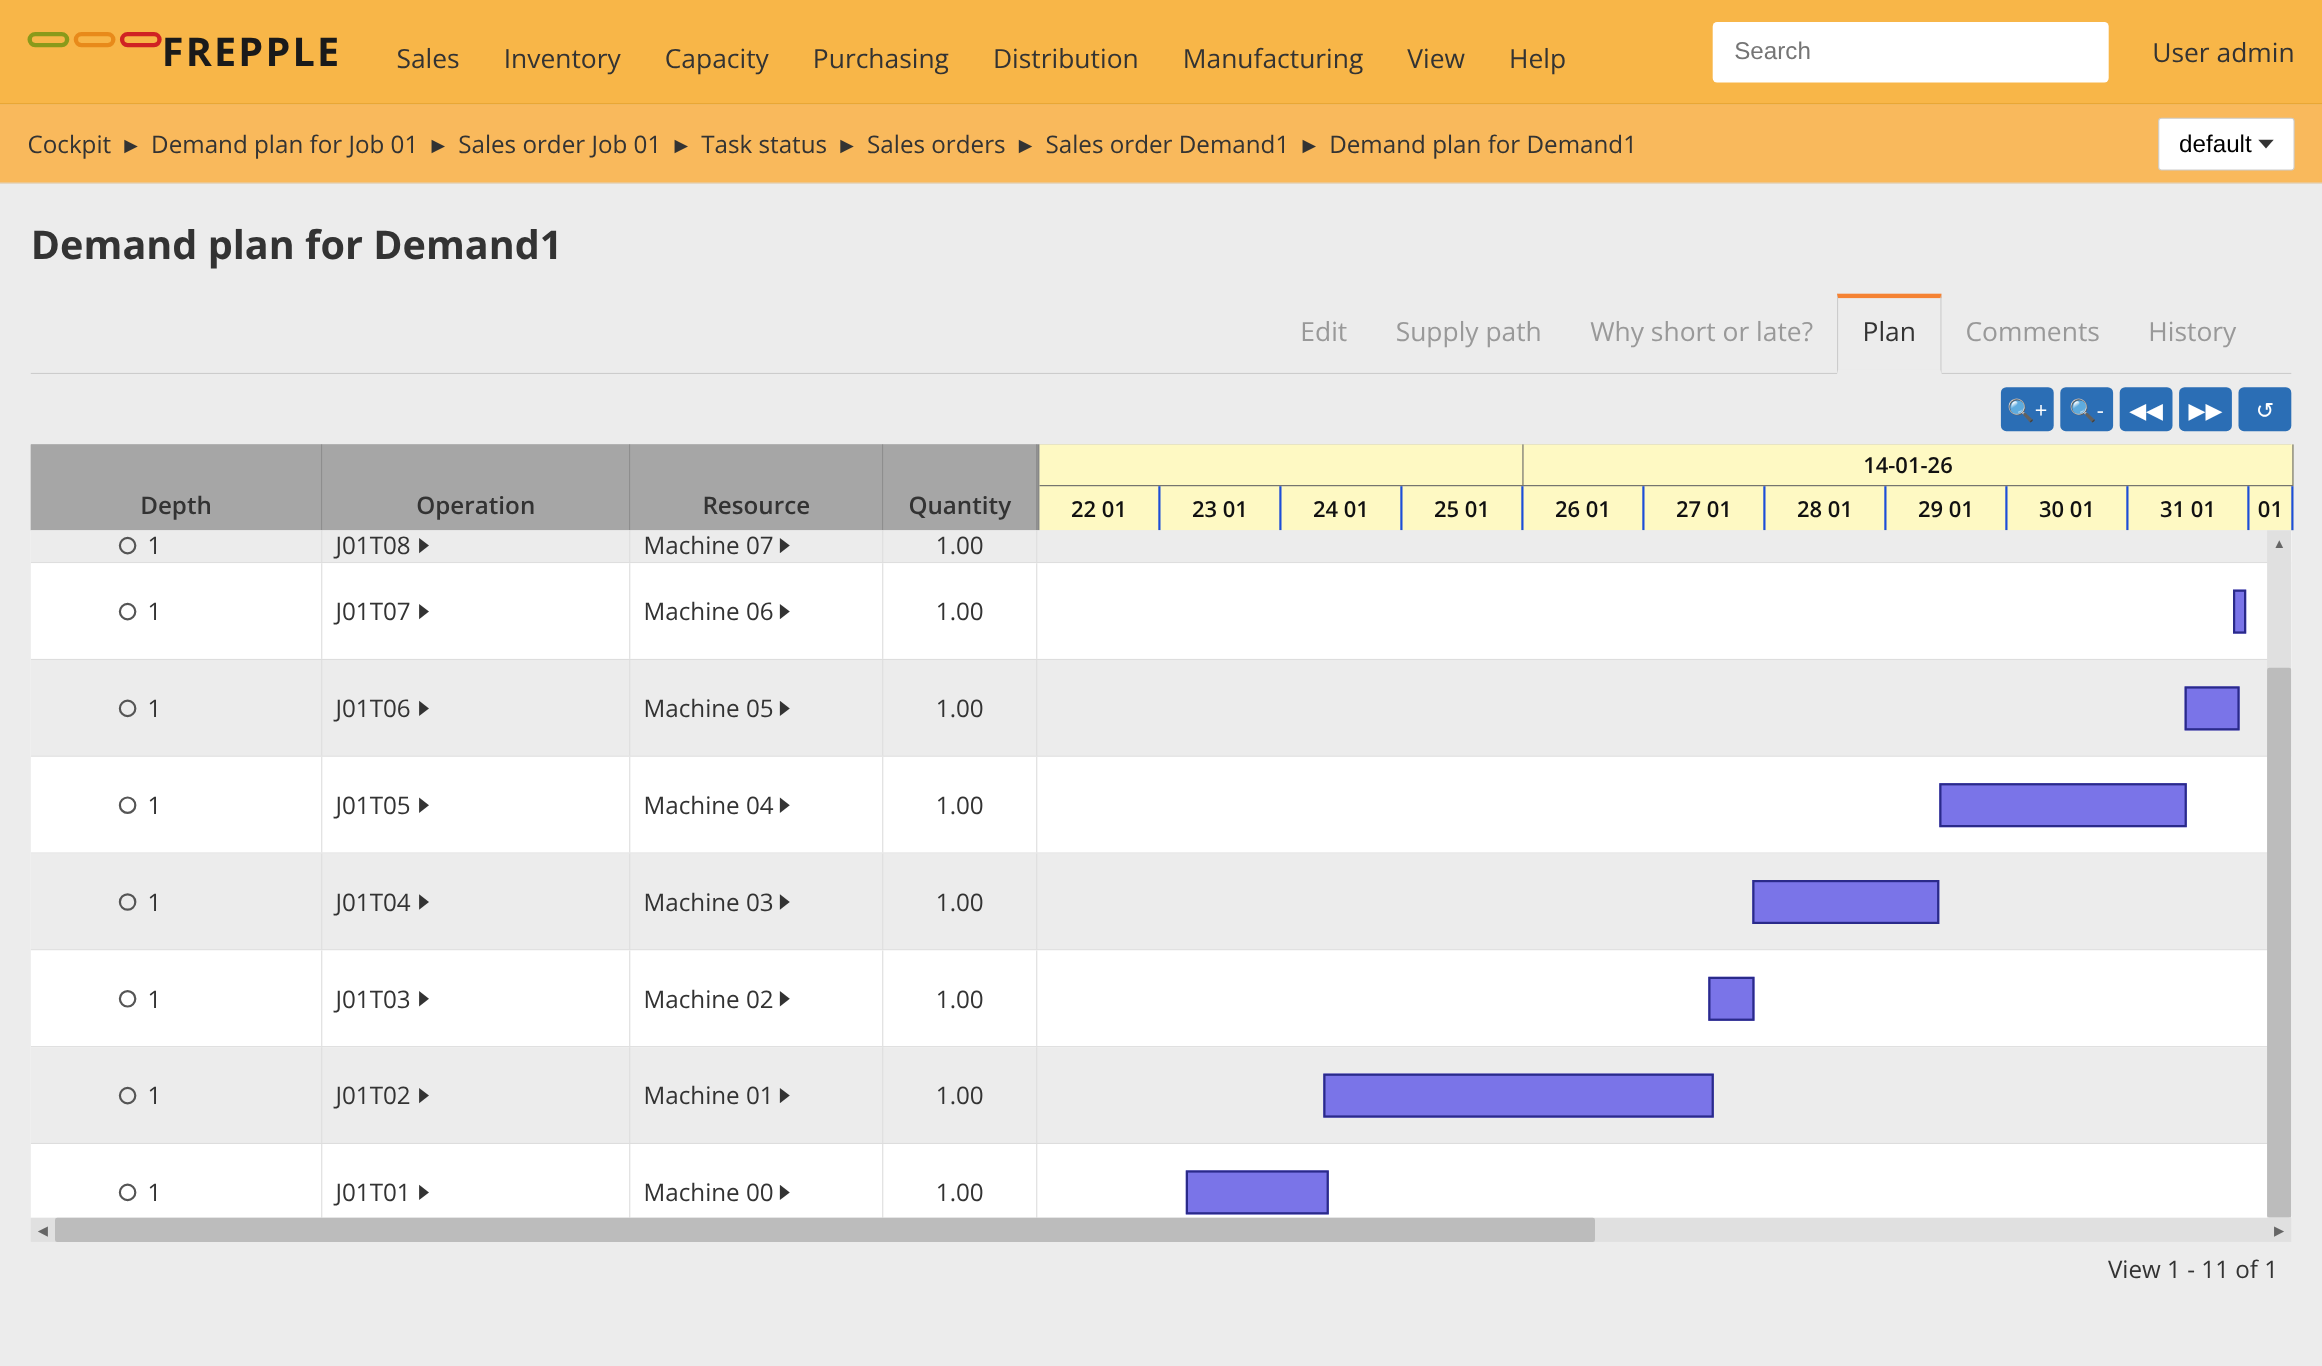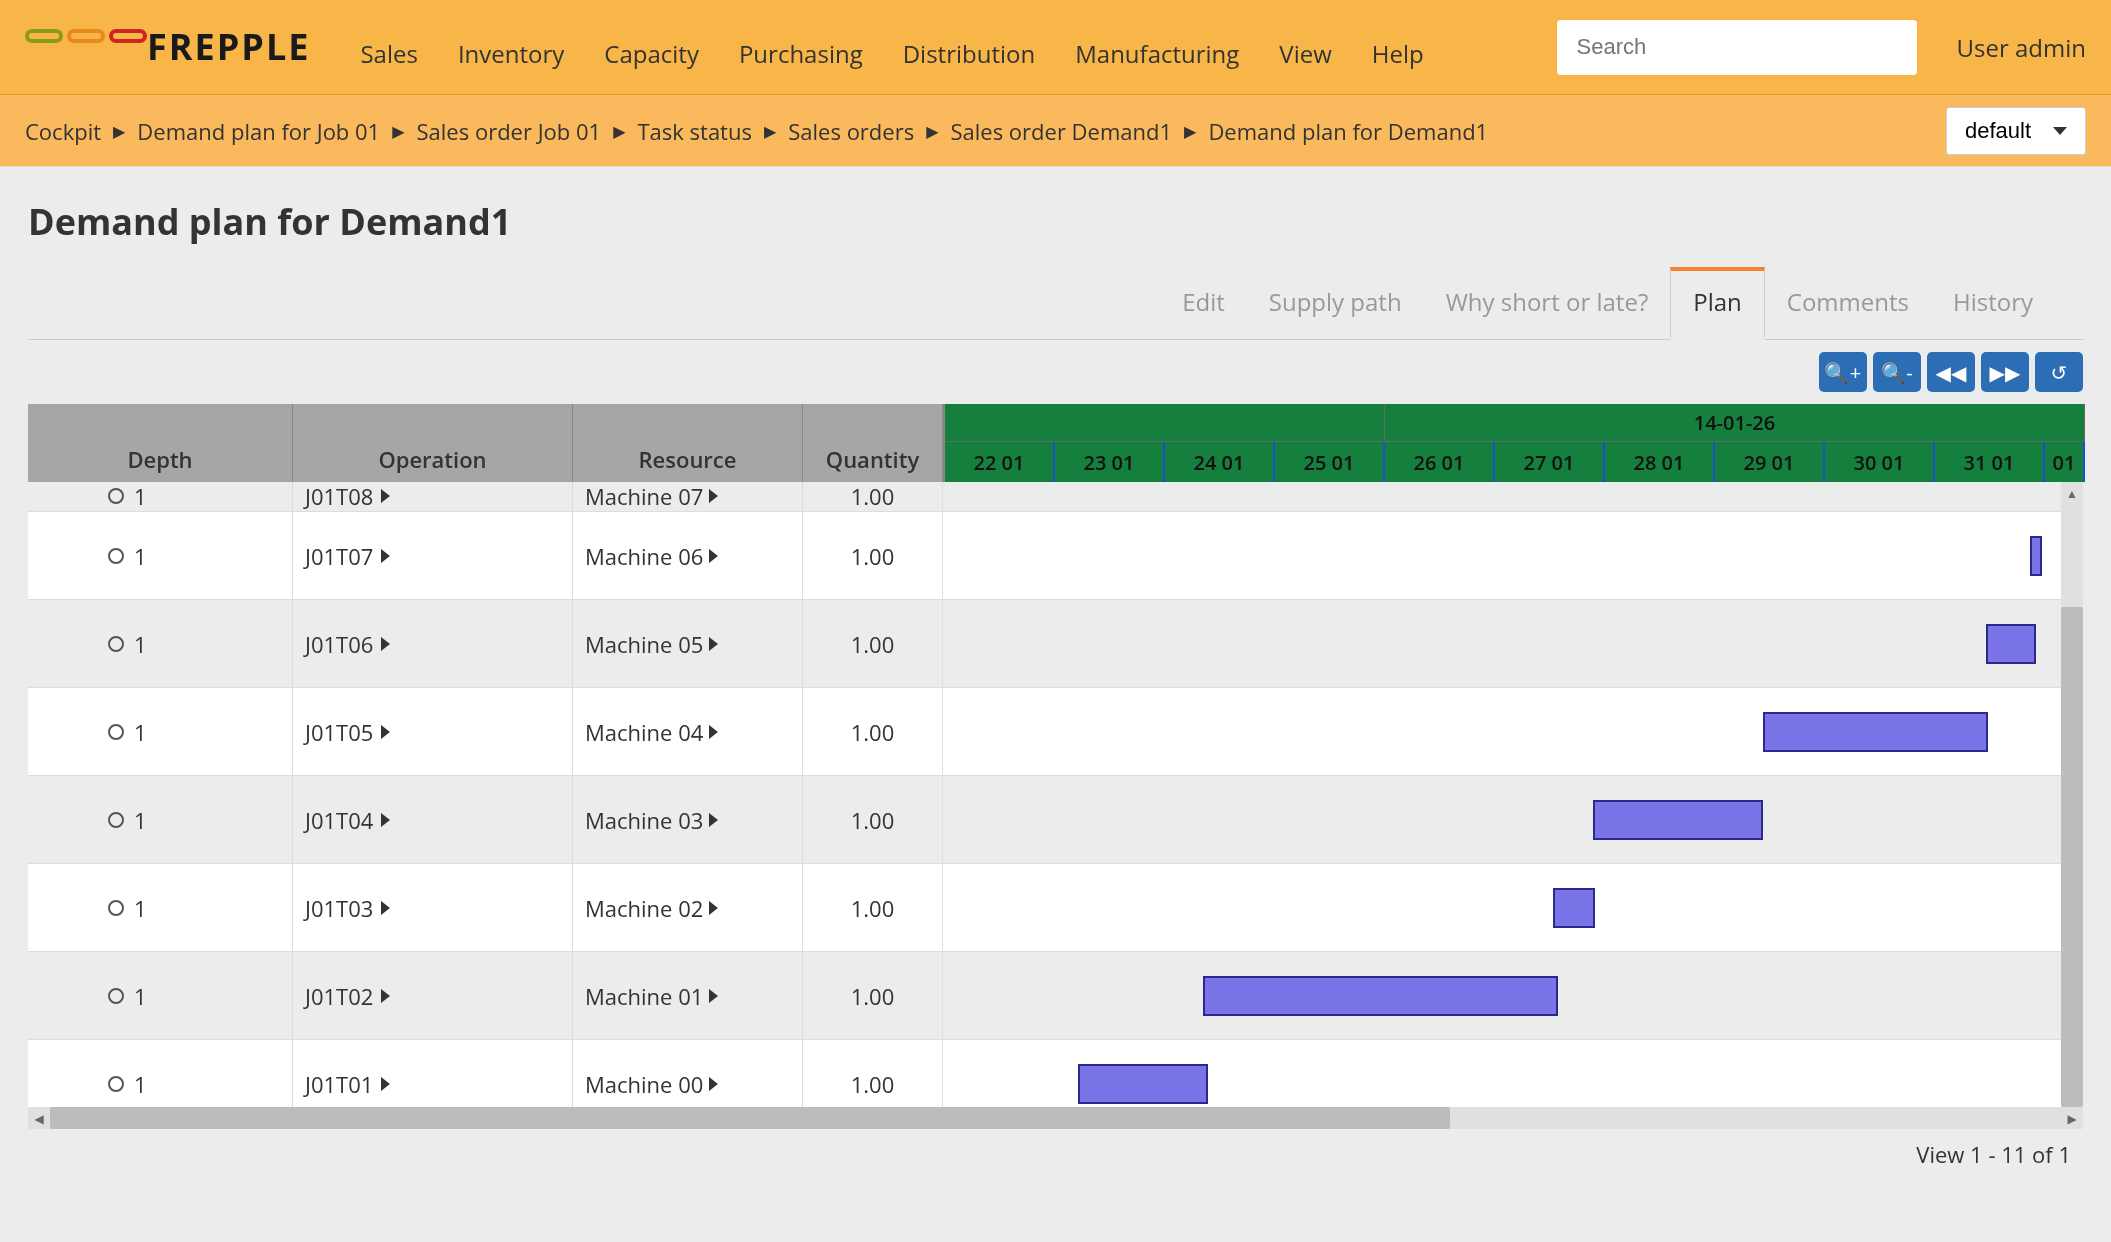--- a/index.html
+++ b/index.html
@@ -18,21 +18,21 @@
 .nav-links span { cursor: pointer; margin-top: 12px; }
 .nav-right { margin-left: auto; display: flex; align-items: center; gap: 40px; }
 .search-box { width: 360px; height: 55px; background: #fff; border: none; border-radius: 4px; padding: 0 20px; font-size: 22px; color: #999; }
 .user-admin { font-size: 24px; color: #333; cursor: pointer; }
 
 
 .breadcrumb-bar { background: #f9b95c; height: 72px; display: flex; align-items: center; padding: 0 25px; font-size: 22px; color: #333; border-bottom: 1px solid #ddd; }
 .breadcrumb-bar .crumb { cursor: pointer; }
 .breadcrumb-bar .sep { margin: 0 12px; font-size: 16px; }
 .breadcrumb-right { margin-left: auto; }
-.default-btn { background: #fff; border: 1px solid #ccc; border-radius: 3px; padding: 10px 18px; font-size: 22px; cursor: pointer; display: flex; align-items: center; gap: 22px; }
+.default-btn { background: #fff; border: 1px solid #ccc; border-radius: 3px; padding: 10px 18px; font-size: 22px; cursor: pointer; display: flex; align-items: center; gap: 6px; }
 .caret-down { width: 0; height: 0; border-left: 7px solid transparent; border-right: 7px solid transparent; border-top: 8px solid #333; display: inline-block; }
 
 
 .page-header { padding: 30px 28px 20px; }
 .page-title { font-size: 36px; font-weight: 700; color: #333; }
 
 
 .tabs-row { display: flex; justify-content: flex-end; padding: 0 28px; border-bottom: 1px solid #ccc; margin: 0 28px; }
 .tabs-row .tab { padding: 18px 22px; font-size: 24px; color: #999; cursor: pointer; border-bottom: 4px solid transparent; position: relative; top: 1px; }
 .tabs-row .tab.active { color: #333; border-top: 4px solid #f58233; border-left: 1px solid #ccc; border-right: 1px solid #ccc; border-bottom: 4px solid #ececec; background: #ececec; padding-top: 14px; }
@@ -43,21 +43,21 @@
 
 
 .grid-wrap { margin: 0 28px; background: #fff; }
 .grid-header { display: flex; background: #a6a6a6; height: 78px; }
 .fixed-cols { display: flex; border-right: 2px solid #888; }
 .col-header { display: flex; align-items: flex-end; justify-content: center; padding-bottom: 8px; font-size: 22px; font-weight: 600; color: #333; border-right: 1px solid #888; background: #a6a6a6; }
 .col-depth { width: 265px; }
 .col-operation { width: 280px; }
 .col-resource { width: 230px; }
 .col-quantity { width: 140px; }
-.timeline-header { flex: 1; position: relative; background: #15803d; }
+.timeline-header { flex: 1; position: relative; background: #fef9c3; }
 .timeline-top { height: 38px; display: flex; border-bottom: 1px solid #666; }
 .week-group { border-right: 1px solid #666; display: flex; align-items: center; justify-content: center; font-size: 20px; font-weight: 600; color: #111; }
 .timeline-days { height: 40px; display: flex; }
 .day-cell { width: 110px; border-right: 2px solid #1d4ed8; display: flex; align-items: center; justify-content: center; font-size: 20px; font-weight: 600; color: #111; text-align: center; }
 
 
 .grid-body { position: relative; height: 625px; overflow: hidden; }
 .grid-rows { position: relative; }
 .grid-row { display: flex; height: 88px; border-bottom: 1px solid #ddd; }
 .grid-row.even { background: #fff; }

